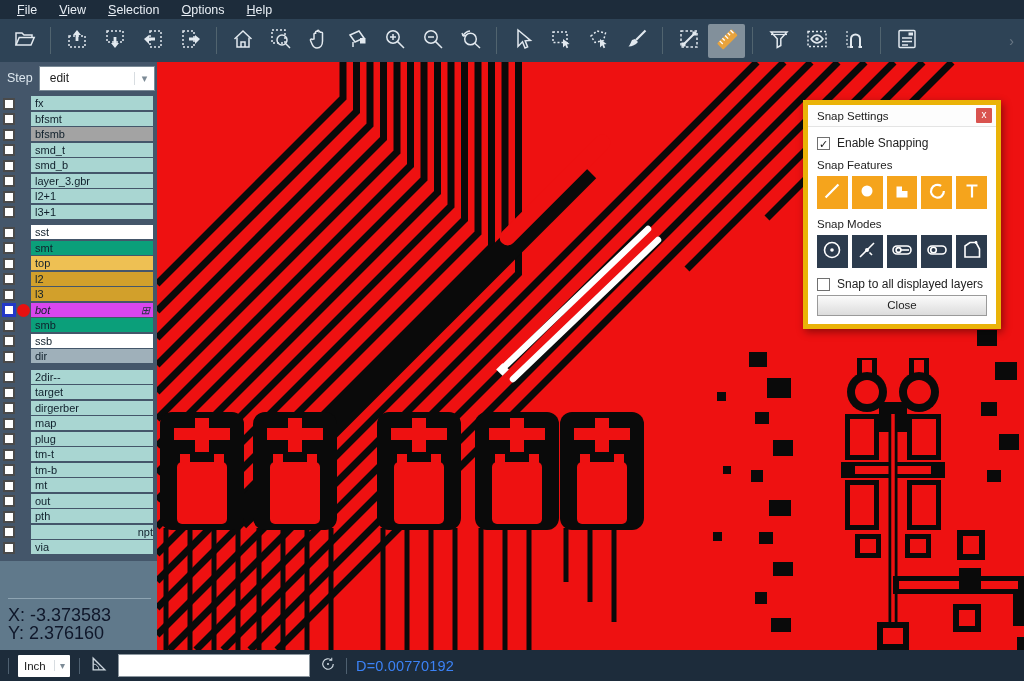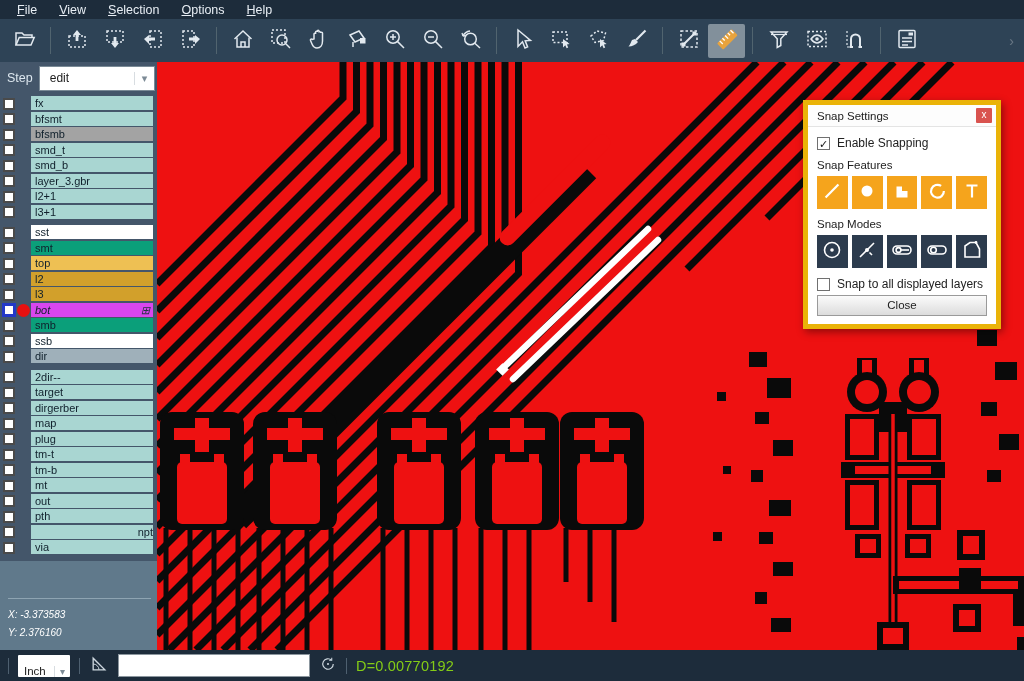--- a/index.html
+++ b/index.html
@@ -34,21 +34,21 @@
   .layer-group { margin-bottom:5px; }
   .layer-row { height:15.5px; display:flex; align-items:center; padding-left:3px; }
   .cb { width:12px; height:12px; background:#fff; border:2px solid #4a4a4a; flex:0 0 auto; }
   .cb.active { border:2px solid #2238c8; outline:1px solid #2238c8; }
   .gap { width:16px; flex:0 0 auto; display:flex; align-items:center; justify-content:center; }
   .dot { width:13px; height:13px; border-radius:50%; background:#e81010; }
   .lbl { width:122px; height:14.2px; font-size:11px; color:#10202c; padding-left:4px; line-height:14px; margin-bottom:1px; white-space:nowrap; overflow:hidden; position:relative; }
   .lbl .grid { position:absolute; right:3px; top:0; font-size:11px; color:#273543; }
   .coord-panel { flex:1; background:#60798b; display:flex; flex-direction:column; justify-content:flex-end; padding:0 0 8px 8px; }
   .coord-sep { height:1px; background:#8ea4b2; margin:0 6px 7px 0; }
-  .coord { color:#ffffff; font-size:10px; line-height:18px;font-style:italic; }
+  .coord { color:#0f172a; font-size:18px; line-height:18px; }
 
   
   .canvas { position:relative; flex:1; overflow:hidden; background:#ee1111; }
   .canvas svg.art { position:absolute; left:0; top:0; }
 
   
   .dialog { position:absolute; left:646px; top:38px; width:198px; background:#fff; border:5px solid #eab308; box-shadow:2px 3px 8px rgba(0,0,0,.4); z-index:5; }
   .dlg-title { height:22px; display:flex; align-items:center; padding:0 4px 0 9px; border-bottom:1px solid #e4e4e4; background:#fdfdfd; }
   .dlg-title .t { flex:1; font-size:11.5px; color:#222; }
   .dlg-x { width:16px; height:15px; background:#d9534f; color:#fff; font-size:10px; line-height:14px; text-align:center; border-radius:1px; }
@@ -60,26 +60,26 @@
   .icon-row { display:flex; gap:4px; margin-bottom:9px; }
   .fbtn { width:33px; height:33px; background:#f5a41c; display:flex; align-items:center; justify-content:center; }
   .mbtn { width:33px; height:33px; background:#2c3b4d; display:flex; align-items:center; justify-content:center; }
   .fbtn svg { stroke:#fff; fill:none; stroke-width:2.4; }
   .mbtn svg { stroke:#fff; fill:none; stroke-width:1.6; }
   .dlg-close { width:100%; height:21px; margin-top:2px; background:linear-gradient(#fbfbfb,#dcdcdc); border:1px solid #9a9a9a; font-size:11.5px; color:#222; text-align:center; line-height:19px; }
 
   
   .bottombar { height:31px; background:#1d2c3b; display:flex; align-items:center; padding:0 8px; gap:9px; flex:0 0 auto; }
   .bsep { width:1px; height:16px; background:#4e6070; }
-  .unit-select { width:52px; height:22px; background:#fff; border-radius:1px; display:flex; align-items:flex-end; font-size:11.5px; color:#1c1c1c; }
+  .unit-select { width:52px; height:22px; background:#fff; border-radius:1px; display:flex; align-items:center; font-size:11.5px; color:#1c1c1c; }
   .unit-select .val { flex:1; padding-left:6px; }
   .unit-select .chev { width:16px; text-align:center; color:#7d8b96; font-size:10px; border-left:1px solid #d8dde1; }
   .angle-ico svg, .sync-ico svg { stroke:#cdd7df; fill:none; stroke-width:1.6; }
   .measure-input { width:192px; height:23px; background:#fff; border:1px solid #8b969e; font-size:12px; padding:0 5px; color:#111; }
-  .dist { color:#84cc16; font-size:14.5px; letter-spacing:.2px; }
+  .dist { color:#3b82f6; font-size:14.5px; letter-spacing:.2px; }
 </style>
 </head>
 <body>
 
 <div class="app">
 
   <div class="menubar">
       <span class="menu-item"><span class="ul">F</span>ile</span>
       <span class="menu-item"><span class="ul">V</span>iew</span>
       <span class="menu-item"><span class="ul">S</span>election</span>

